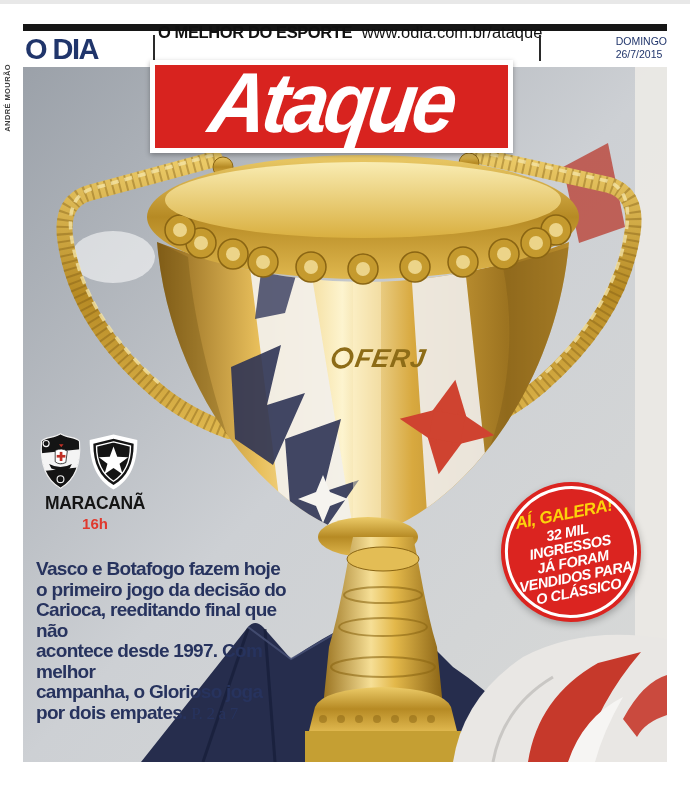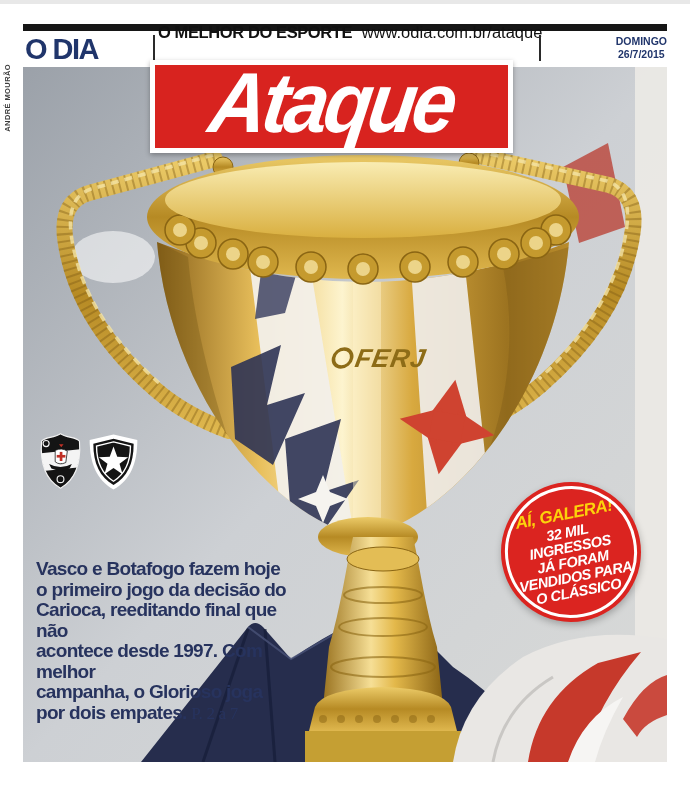--- a/index.html
+++ b/index.html
@@ -8,22 +8,22 @@
   
   .topbar{position:absolute;left:23px;top:20px;width:644px;height:7px;background:#161616;}
   .brand{position:absolute;left:25px;top:29px;font-size:29px;font-weight:900;color:#20356b;
          letter-spacing:-1.5px;}
   .hdiv{position:absolute;top:31px;width:2px;height:26px;background:#2a2a2a;}
   .hdiv1{left:153px;} .hdiv2{left:539px;}
   .tagline{position:absolute;left:158px;top:19px;width:378px;text-align:center;font-size:16.5px;
            color:#121212;white-space:nowrap;}
   .tagline .tb{font-weight:900;letter-spacing:-0.4px;}
   .tagline .tu{font-weight:400;margin-left:5px;}
-  .dateblock{position:absolute;right:23px;top:31px;text-align:center;font-size:10.5px;
-             font-weight:700;color:#20356b;line-height:12.5px;letter-spacing:0;}
+  .dateblock{position:absolute;right:23px;top:31px;text-align:left;font-size:10.5px;
+             font-weight:400;color:#20356b;line-height:12.5px;letter-spacing:0;}
   
   .photo{position:absolute;left:23px;top:63px;width:644px;height:695px;overflow:hidden;}
   .credit{position:absolute;left:3px;top:60px;writing-mode:vertical-rl;transform:rotate(180deg);
           font-size:7.5px;font-weight:700;color:#3d3d3d;letter-spacing:0.4px;}
   
   .masthead{position:absolute;left:150px;top:56px;width:363px;height:93px;background:#d8231f;
             border:5px solid #ffffff;box-sizing:border-box;display:flex;align-items:center;
             justify-content:center;box-shadow:0 2px 5px rgba(0,0,0,.3);}
   .masthead span{display:inline-block;font-size:72px;font-weight:900;font-style:italic;
             color:#ffffff;letter-spacing:-4px;transform:skewX(-8deg) scale(1.1,1.18);
@@ -256,20 +256,24 @@
       </g>
     </svg>
     <svg class="badge-botafogo" viewBox="0 0 60 64">
       <path d="M30,2 L56,8 C56,34 48,52 30,62 C12,52 4,34 4,8 Z" fill="#ffffff"></path>
       <path d="M30,6.5 L52,12 C52,34 45,48 30,57 C15,48 8,34 8,12 Z" fill="#141414"></path>
       <path d="M30,10 L48.5,14.5 C48.5,33 42.5,45 30,53 C17.5,45 11.5,33 11.5,14.5 Z" fill="none" stroke="#ffffff" stroke-width="1.5"></path>
       <path d="M30,15 L34.1,26.4 L46,26.8 L36.6,33.8 L39.9,45.3 L30,38.5 L20.1,45.3 L23.4,33.8 L14,26.8 L25.9,26.4 Z" fill="#ffffff"></path>
     </svg>
   </div>
 
+  <div class="venue">
+    <div class="venue-name">MARACANÃ</div>
+    <div class="venue-time">16h</div>
+  </div>
 
   <p class="lede"><span>Vasco e Botafogo fazem hoje
 o primeiro jogo da decisão do
 Carioca, reeditando final que não
 acontece desde 1997. Com melhor
 campanha, o Glorioso joga
 por dois empates.</span> <span class="pref">P. 2 a 7</span></p>
 
   <div class="sticker">
     <div class="s-head">AÍ, GALERA!</div>

